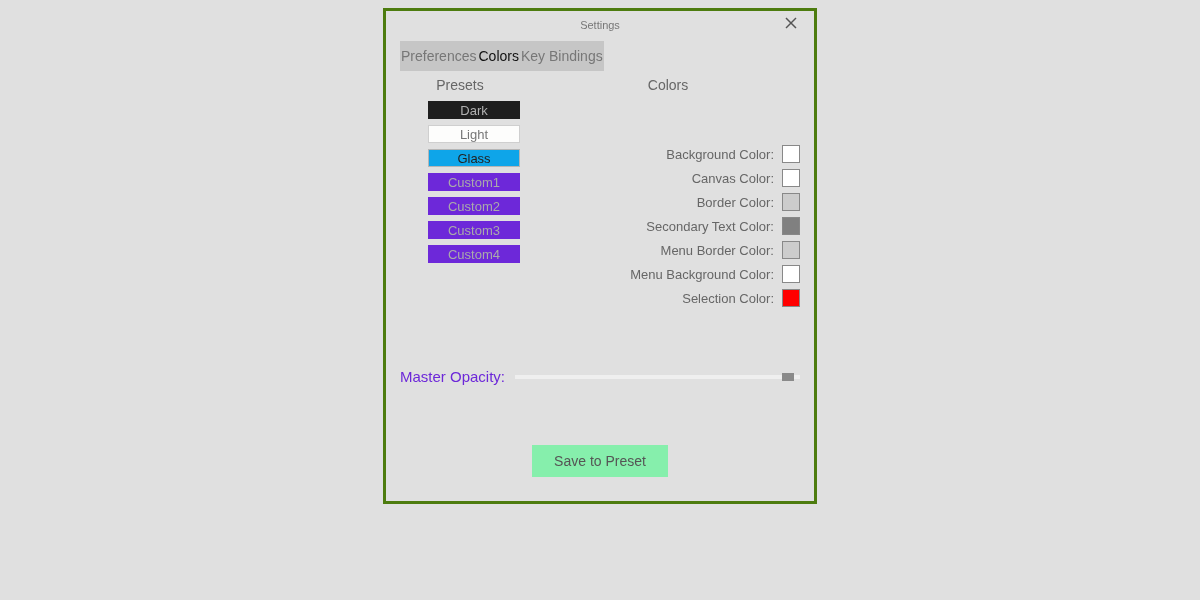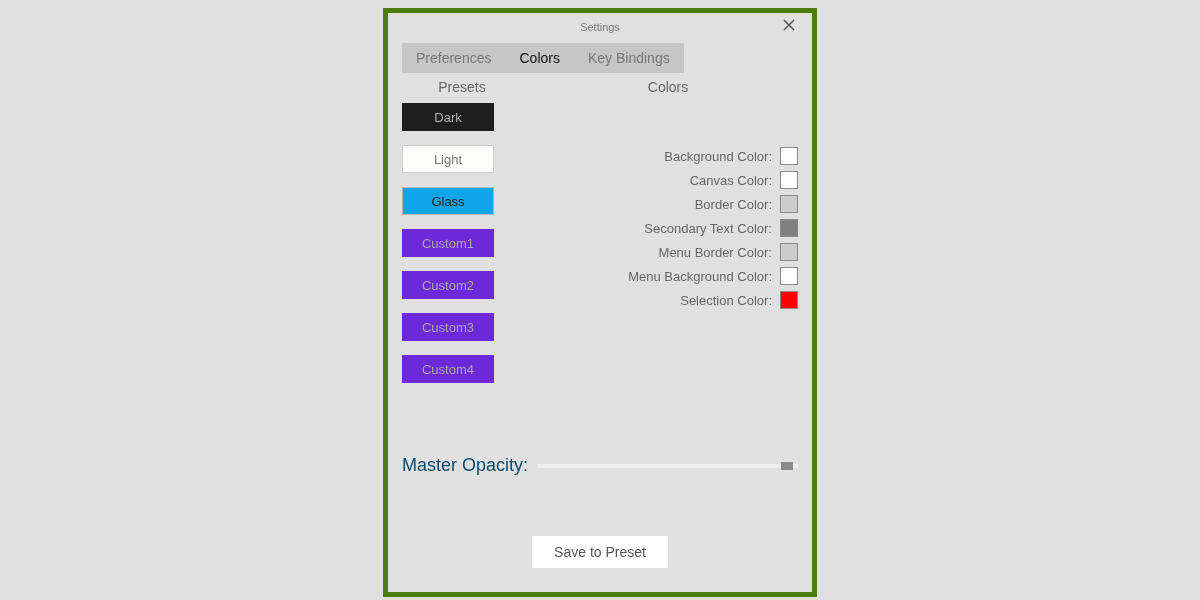--- a/index.html
+++ b/index.html
@@ -11,21 +11,21 @@
     color: #666;
     display: flex;
     justify-content: center;
     align-items: flex-start;
   }
   .window {
     position: relative;
     width: 434px;
     margin-top: 8px;
     background: #e0e0e0;
-    border: 5px solid #4d7c0f;
+    border: 3px solid #4d7c0f;
     padding: 0 14px 14px 14px;
   }
   .titlebar {
     position: relative;
     height: 28px;
     display: flex;
     align-items: center;
     justify-content: center;
     font-size: 11px;
     color: #777;
@@ -44,55 +44,55 @@
   }
   .close-btn svg { width: 12px; height: 12px; stroke: #555; stroke-width: 1.5; }
   .tabs {
     display: flex;
     background: #c6c6c6;
     width: fit-content;
     margin-top: 2px;
     margin-bottom: 6px;
   }
   .tab {
-    padding: 7px 14px;
+    padding: 7px 1px;
     font-size: 14px;
     color: #777;
     cursor: pointer;
   }
   .tab.active { color: #111; font-weight: 500; }
   .columns {
     display: flex;
     gap: 16px;
     margin-top: 6px;
   }
   .col-presets {
     flex: 0 0 120px;
     display: flex;
     flex-direction: column;
-    align-items: flex-start;
+    align-items: flex-end;
   }
   .col-colors {
     flex: 1;
     display: flex;
     flex-direction: column;
     align-items: flex-end;
   }
   .section-title {
     font-size: 14px;
     color: #666;
     margin-bottom: 8px;
     text-align: center;
     width: 100%;
   }
   .col-colors .section-title { text-align: center; }
   .preset-btn {
     width: 92px;
-    height: 28px;
-    margin-bottom: 14px;
+    height: 18px;
+    margin-bottom: 6px;
     display: flex;
     align-items: center;
     justify-content: center;
     font-size: 13px;
     cursor: pointer;
     border: 1px solid transparent;
   }
   .preset-dark  { background: #1e1e1e; color: #b0b0b0; }
   .preset-light { background: #fdfdfc; color: #777; border: 1px solid #cfcfcf; }
   .preset-glass { background: #0ea5e9; color: #222; border: 1px solid #b5b5b5; }
@@ -112,42 +112,42 @@
     border: 1px solid #888;
     cursor: pointer;
   }
   .opacity-row {
     display: flex;
     align-items: center;
     gap: 10px;
     margin-top: 58px;
     margin-bottom: 60px;
   }
-  .opacity-label { font-size: 18px; color: #0c4a6e; white-space: nowrap; }
+  .opacity-label { font-size: 15px; color: #6d28d9; white-space: nowrap; }
   .slider {
     flex: 1;
     position: relative;
     height: 4px;
     background: #efefef;
     cursor: pointer;
   }
   .slider-thumb {
     position: absolute;
     top: -2px;
     width: 12px;
     height: 8px;
     background: #8a8a8a;
   }
   .save-row {
     display: flex;
     justify-content: center;
     margin-bottom: 10px;
   }
   .save-btn {
-    background: #ffffff;
+    background: #86efac;
     color: #555;
     padding: 8px 22px;
     font-size: 14px;
     cursor: pointer;
   }
 </style>
 </head>
 <body>
 
 <div class="window">

